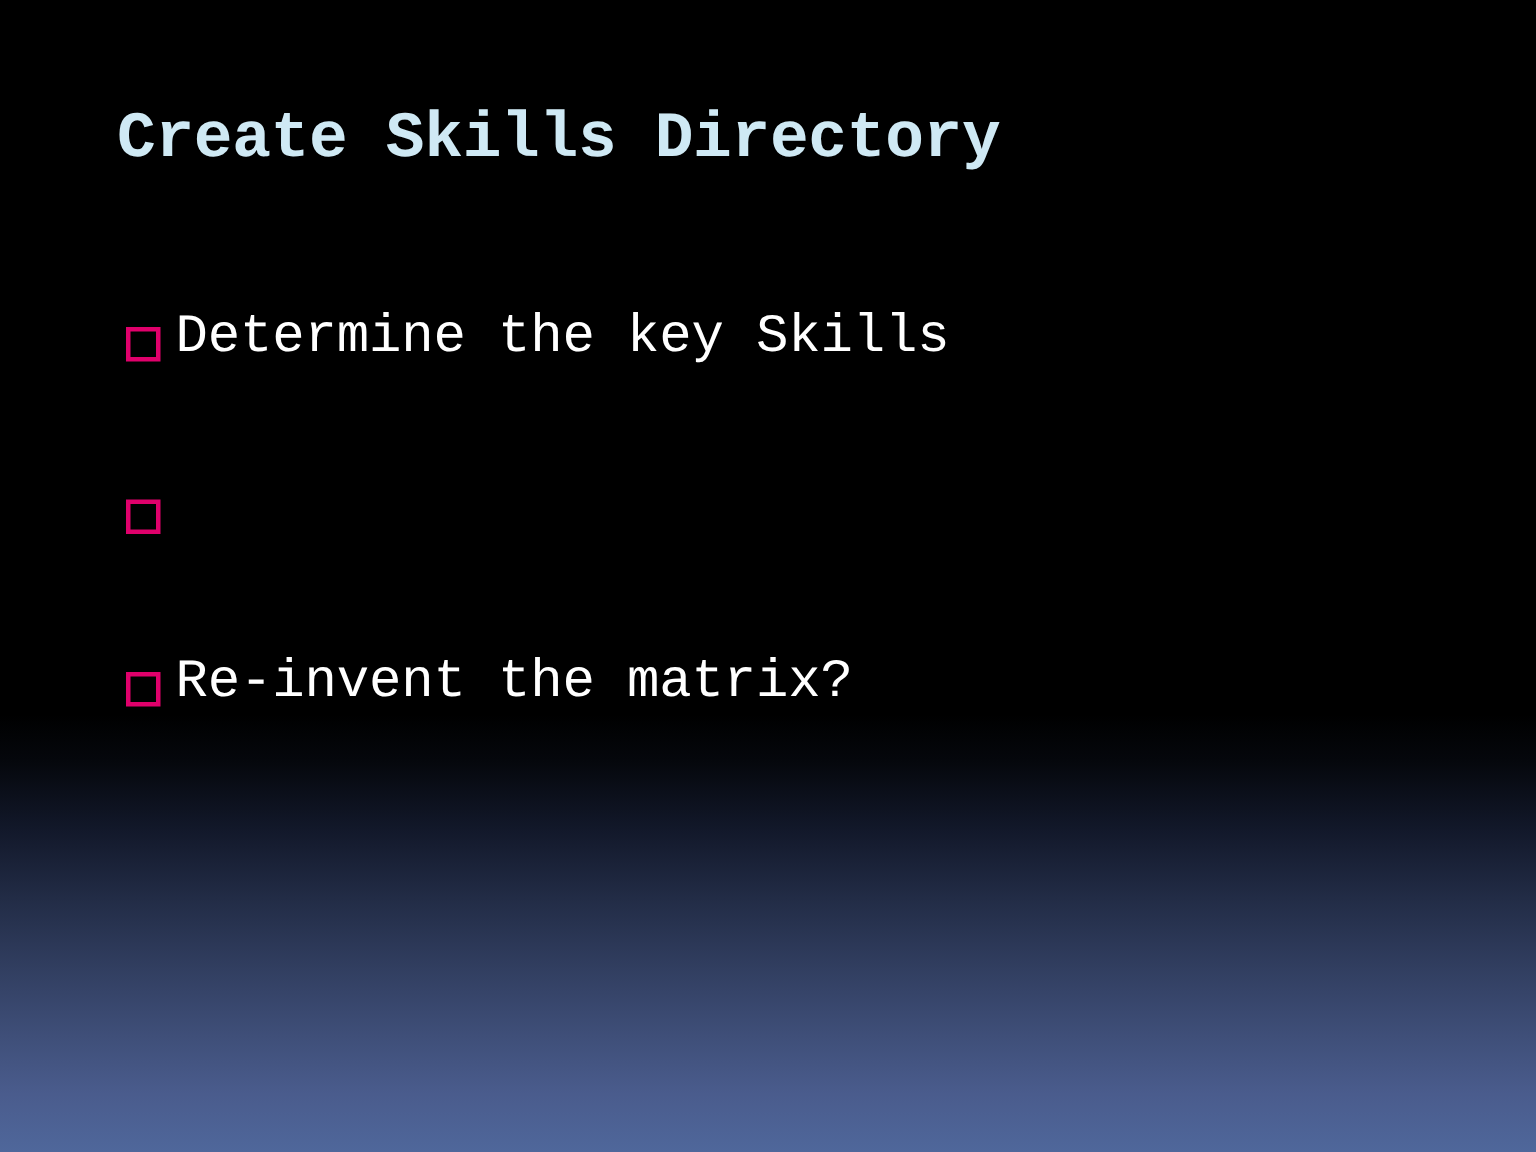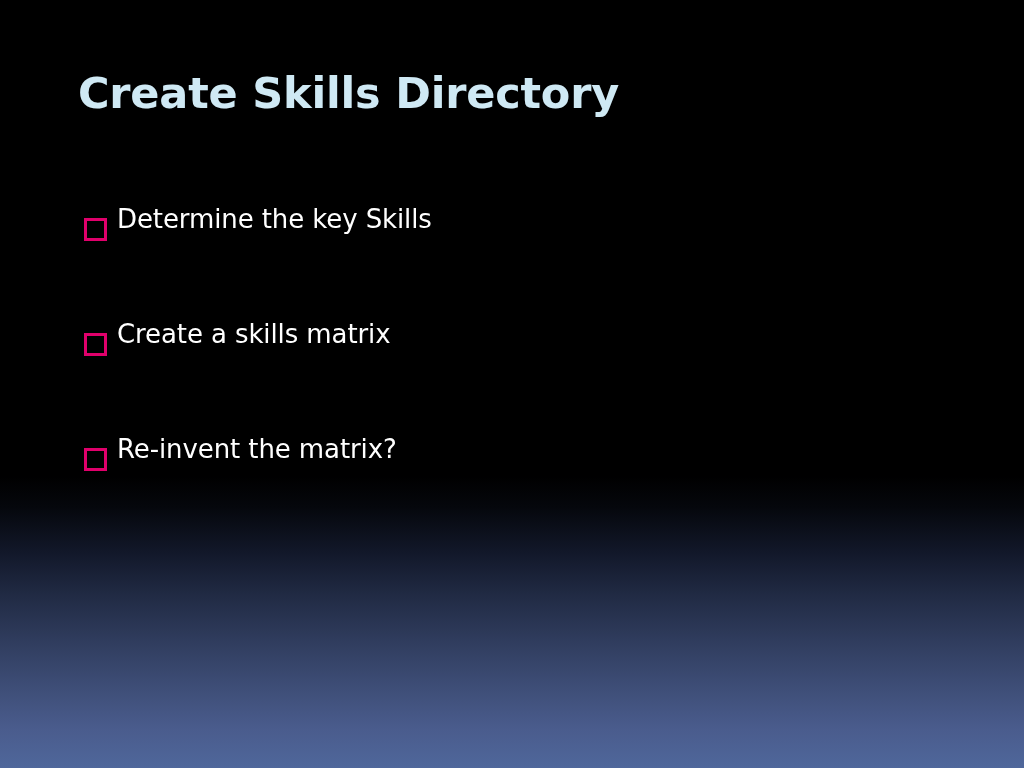--- a/index.html
+++ b/index.html
@@ -32,20 +32,21 @@
         #222c46 78%,
         #313e60 84%,
         #3f4f79 90%,
         #4a5c8d 95%,
         #4f679b 100%);
   }
 
   #slide-content {
     position: absolute;
     inset: 0;
+    font-family: Liberation Mono, monospace;
   }
 
   
   .slide-title {
     position: absolute;
     left: 78px;
     top: 40px;
     width: 880px;
     font-size: 43px;
     font-weight: 600;
@@ -80,21 +81,21 @@
     height: 17px;
     margin-top: 14px;
     margin-right: 10px;
     border: 3px solid #e0006b;
     box-sizing: content-box;
     background: transparent;
   }
 
   .bullet-text {
     flex: 1 1 auto;
-    font-size: 26px;
+    font-size: 36px;
     font-weight: 400;
     color: #ffffff;
     line-height: 1.18;
     letter-spacing: -0.1px;
     text-shadow: 1px 1px 2px rgba(0,0,0,0.85);
     white-space: nowrap;
   }
 </style>
 </head>
 <body>
@@ -110,21 +111,20 @@
     <ul class="bullet-list">
 
       <li class="bullet-item">
         <span class="bullet-marker"></span>
         <span class="bullet-text">Determine the key Skills</span>
       </li>
 
 
       <li class="bullet-item">
         <span class="bullet-marker"></span>
-        <span class="bullet-text">Create a skills matrix</span>
       </li>
 
       <li class="bullet-item">
         <span class="bullet-marker"></span>
         <span class="bullet-text">Re-invent the matrix?</span>
       </li>
 
     </ul>
 
   </div>

